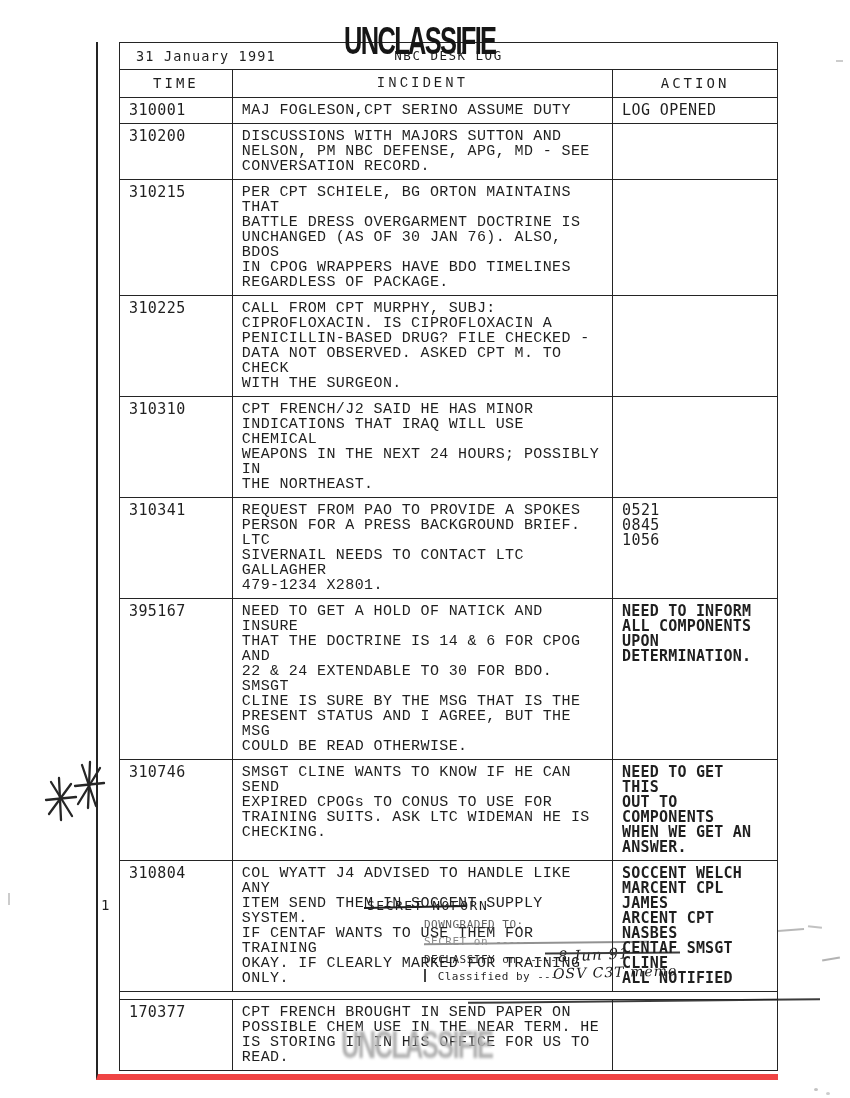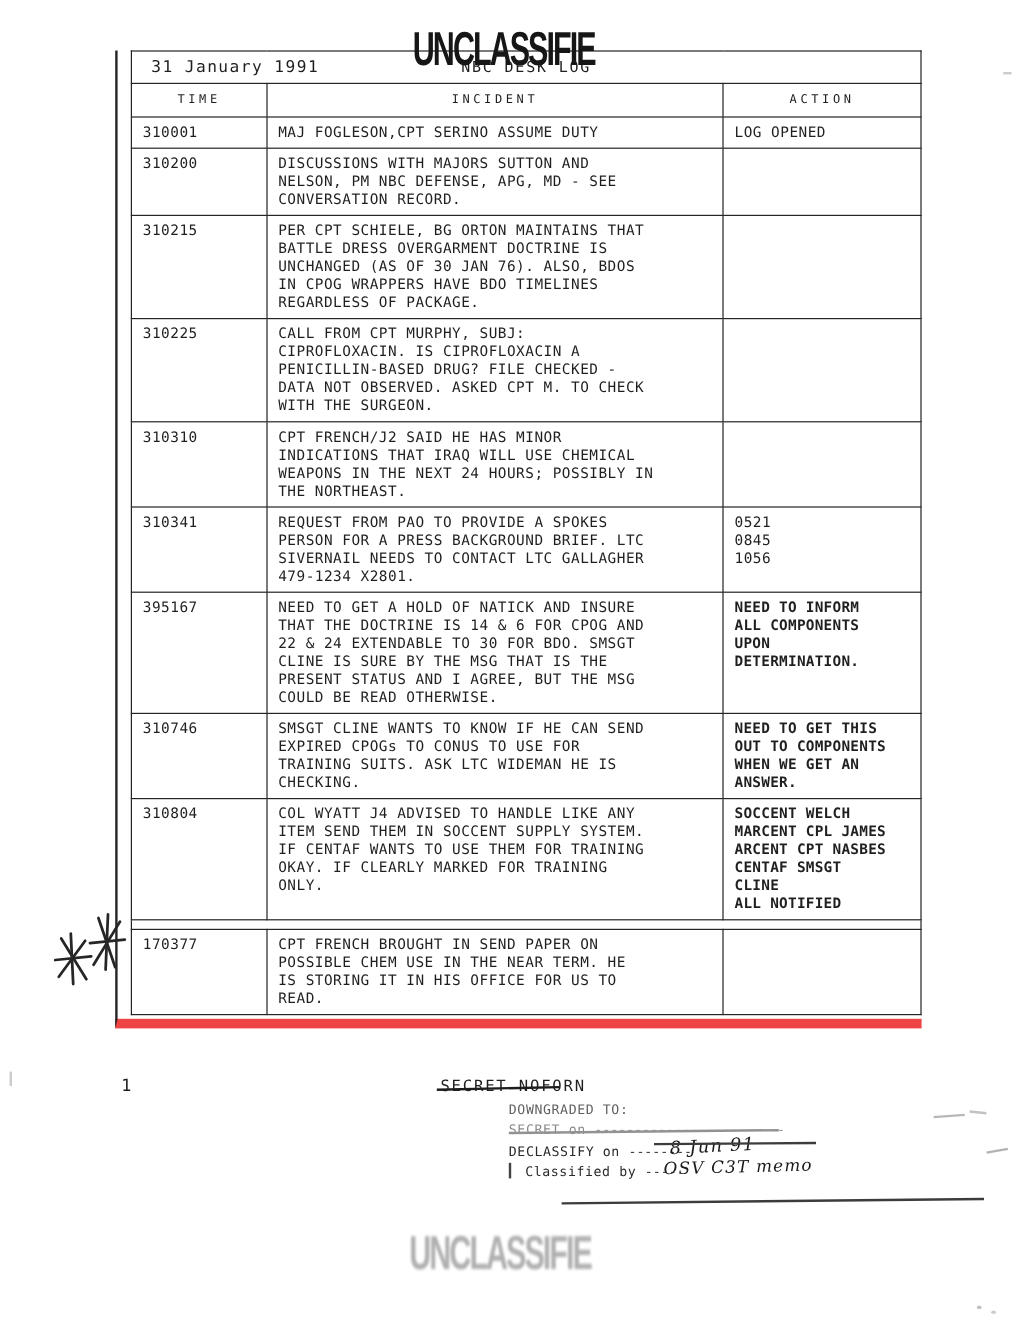--- a/index.html
+++ b/index.html
@@ -25,60 +25,60 @@
     white-space: nowrap;
     z-index: 5;
   }
   .stamp.top { left: 344px; top: 18px; color: #161616; }
   .stamp.bottom { left: 341px; top: 1022px; color: #b0b0b0; filter: blur(1.1px); }
 
   
   .table-wrap {
     position: absolute; left: 96px; top: 42px;
     border-left: 2px solid #242424;
-    border-bottom: 8px solid #ef4444;
-    padding: 0 0 3px 11px;
+    border-bottom: 6px solid #ef4444;
+    padding: 0 0 3px 21px;
     z-index: 2;
   }
   table.log {
     border-collapse: collapse;
     width: 659px;
     background: transparent;
   }
   table.log td {
     border: 1.6px solid #242424;
     vertical-align: top;
     padding: 5px 8px 5px 9px;
-    font-size: 12px;
+    font-size: 15px;
     line-height: 15px;
     letter-spacing: 0.4px;
     white-space: pre-line;
   }
   tr.title-row td {
     position: relative;
     text-align: center;
     height: 27px;
     padding: 5px 4px 4px 4px;
     font-size: 12.5px;
     white-space: nowrap;
   }
   tr.title-row .date {
     position: absolute; left: 16px; top: 6px;
     font-size: 13.5px; letter-spacing: 1.2px;
   }
   tr.title-row .log-title { letter-spacing: 1.5px; }
   tr.head-row td {
     text-align: center;
-    font-size: 10px;
+    font-size: 14px;
     letter-spacing: 3px;
     padding: 6px 4px;
     white-space: nowrap;
   }
   td.c-time { width: 113px; }
-  td.c-inc  { width: 381px; }
+  td.c-inc  { width: 381px; font-family: Liberation Mono, monospace; }
   td.c-act  { width: 165px; }
   td.c-act.bold { font-weight: bold; letter-spacing: 0.2px; }
   tr.spacer td { height: 8px; padding: 0; }
 
   
   .page-num {
     position: absolute; left: 101px; top: 897px;
     font-size: 14px;
   }
   .footer-class {

